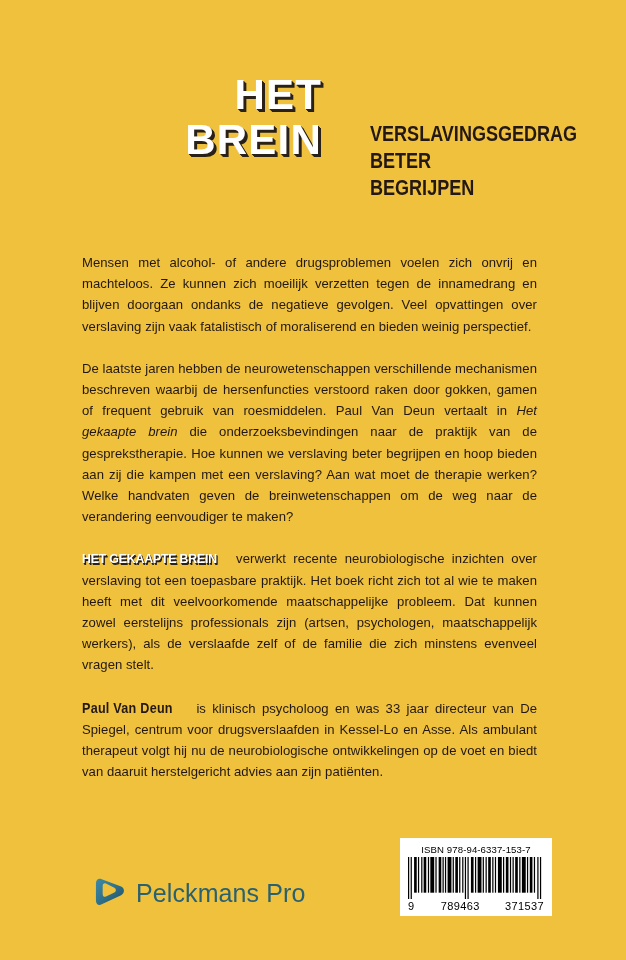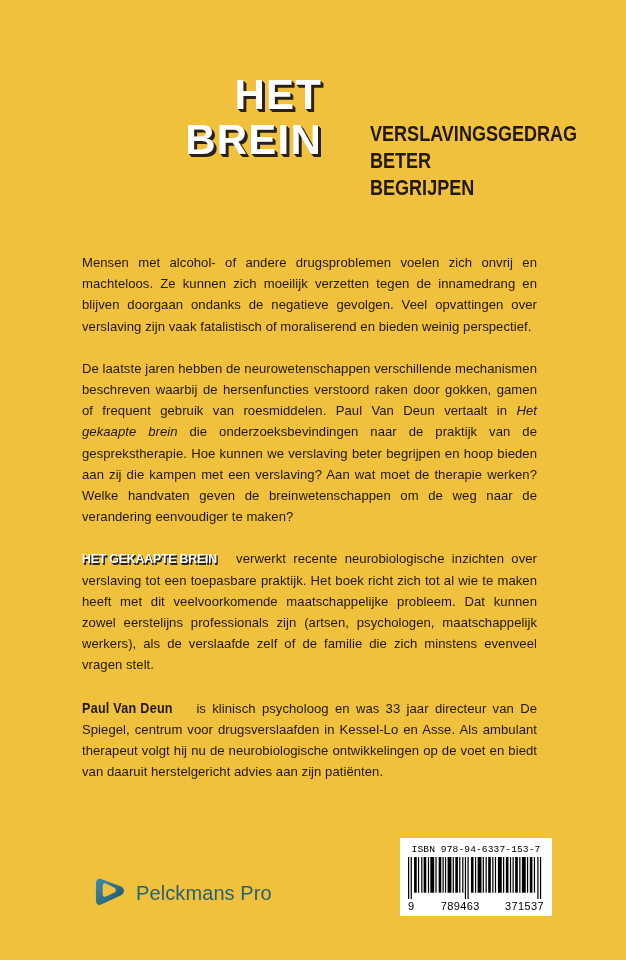--- a/index.html
+++ b/index.html
@@ -118,40 +118,40 @@
     align-items: center;
     gap: 9px;
   }
   .logo-mark {
     width: 35px;
     height: 35px;
     display: block;
   }
   .publisher-name {
     font-family: "Liberation Sans", sans-serif;
-    font-size: 20px;
+    font-size: 25px;
     color: #2a6171;
     letter-spacing: 0.1px;
   }
 
   
   .barcode-box {
     position: absolute;
     left: 400px;
     top: 838px;
     width: 152px;
     height: 78px;
     background: #FFFFFF;
     box-sizing: border-box;
     padding: 6px 8px 4px 8px;
     display: flex;
     flex-direction: column;
   }
   .isbn-text {
-    font-family: Liberation Mono, monospace;
+    font-family: Liberation Sans, sans-serif;
     font-size: 9.6px;
     color: #000;
     letter-spacing: 0.1px;
     text-align: center;
     line-height: 11px;
     white-space: nowrap;
   }
   .bars {
     flex: 1;
     display: flex;

